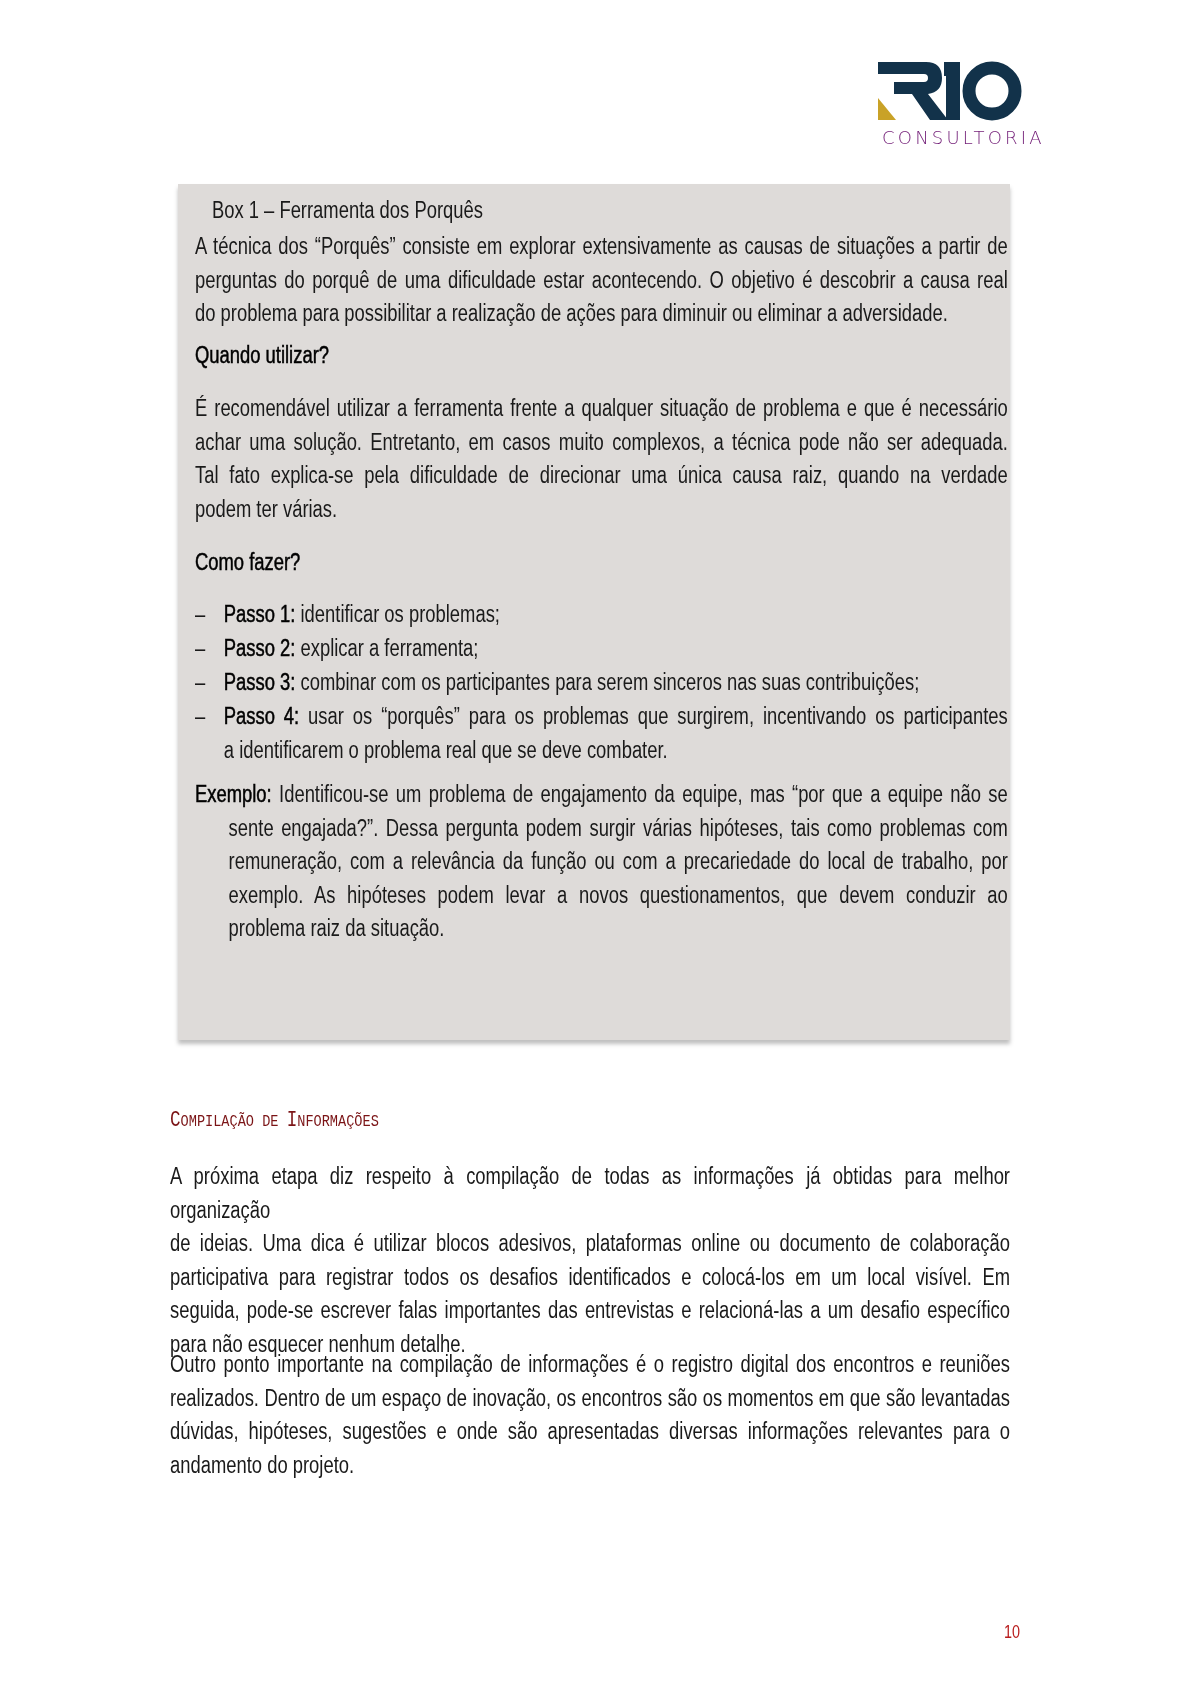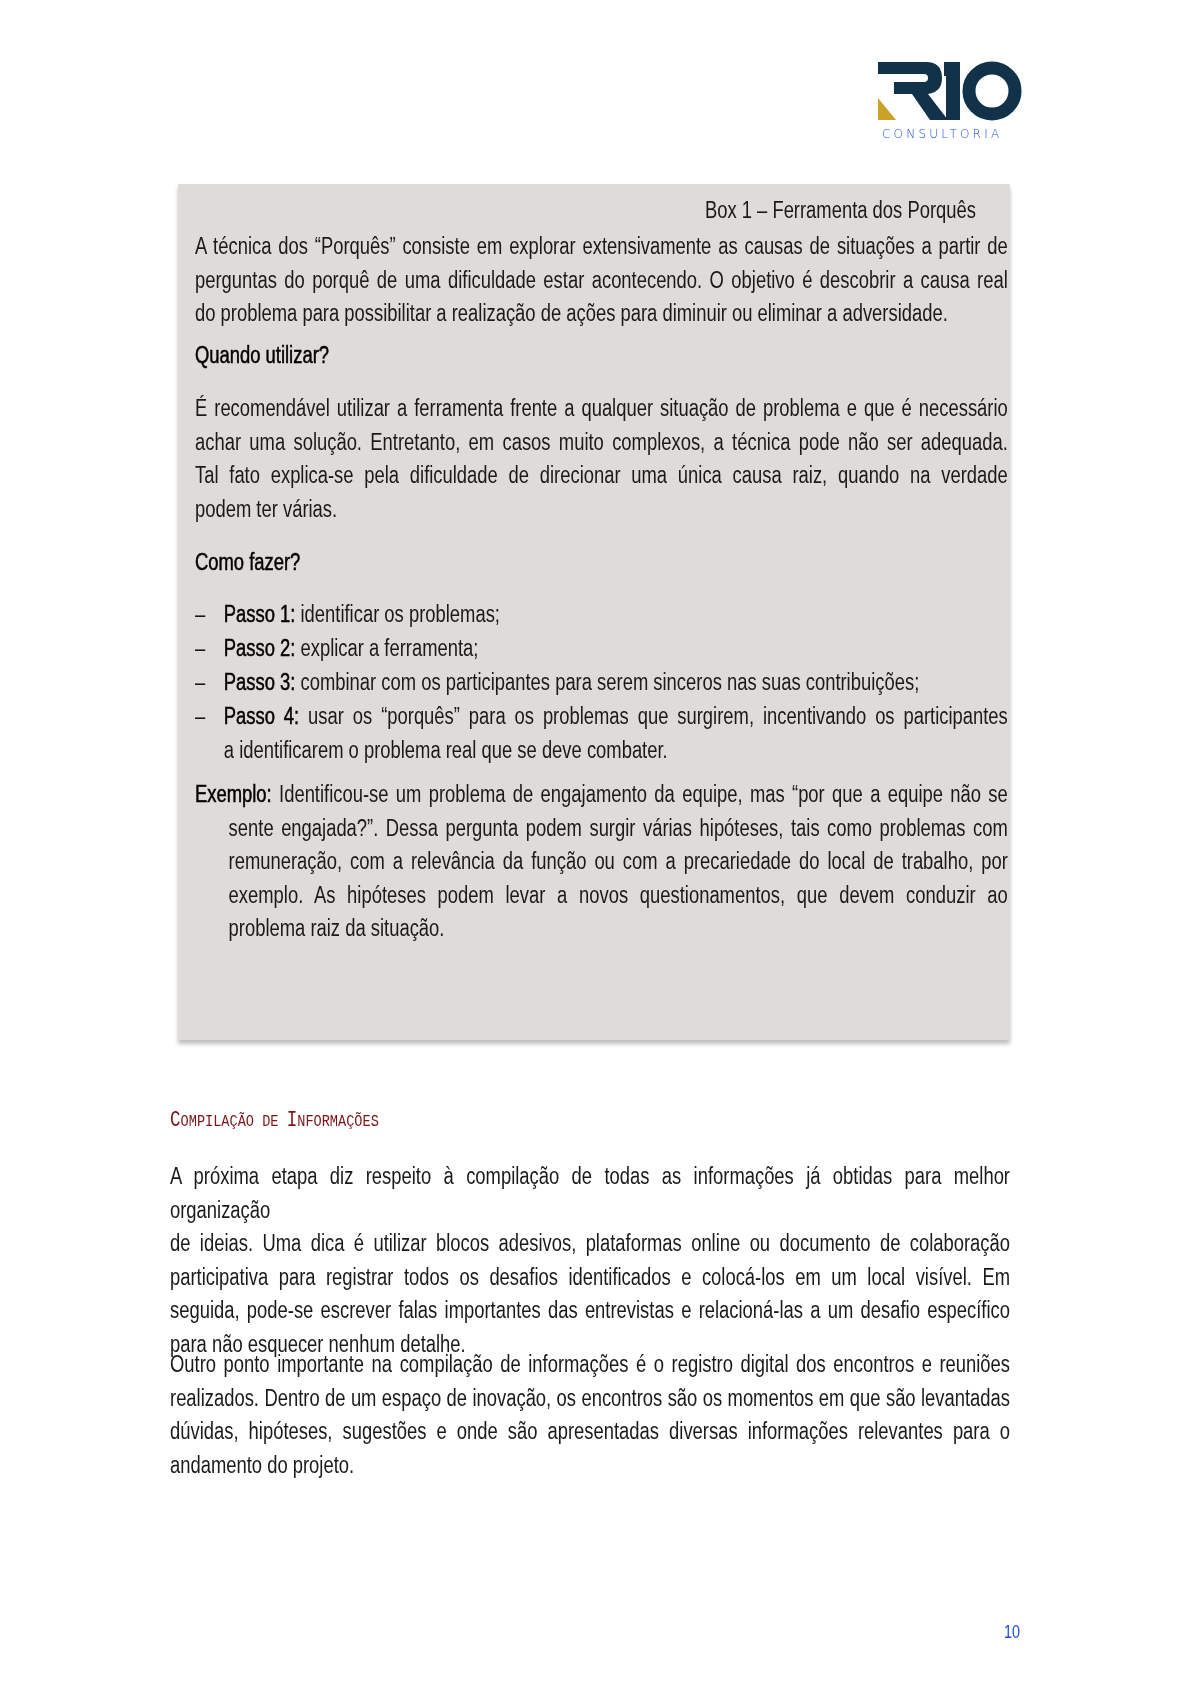--- a/index.html
+++ b/index.html
@@ -5,48 +5,48 @@
   html, body { margin: 0; padding: 0; background: #ffffff; }
   body { width: 1190px; height: 1683px; position: relative; overflow: hidden;
          font-family: "Liberation Sans", sans-serif; color: #1a1a1a; }
 
   
   .cond { transform-origin: 0 0; transform: scaleX(0.80); }
 
   
   .logo { position: absolute; left: 874px; top: 60px; width: 150px; height: 86px; }
   .logo-mark { position: absolute; left: 0; top: 0; width: 150px; height: 62px; }
-  .logo-sub { position: absolute; left: 8px; top: 67px; font-size: 12px; letter-spacing: 3.2px;
-              color: #1d4ed8; font-family: "DejaVu Sans", sans-serif; font-weight: 300; }
+  .logo-sub { position: absolute; left: 8px; top: 67px; font-size: 18px; letter-spacing: 3.2px;
+              color: #701a75; font-family: "DejaVu Sans", sans-serif; font-weight: 300; }
 
   
   .box { position: absolute; left: 178px; top: 184px; width: 832px; height: 856px;
          background: #dedbd9; box-shadow: 0 4px 4px rgba(0,0,0,0.25); }
   .box-inner { position: absolute; left: 17px; top: 0; width: 1000px; }
 
   .txt { font-size: 23px; line-height: 33.5px; color: #1a1a1a; white-space: nowrap; }
-  .box-title { position: absolute; left: 0; top: 10px; width: 832px; text-align: right; font-size: 23px; }
+  .box-title { position: absolute; left: 0; top: 10px; width: 832px; text-align: left; font-size: 23px; }
   .box-title span { display: inline-block; transform: scaleX(0.80); }
 
   .block { position: absolute; }
   .jline { display: block; text-align: justify; text-align-last: justify; white-space: normal; }
   .lastline { display: block; white-space: nowrap; }
 
   .bold { font-weight: normal; color: #000; -webkit-text-stroke: 0.5px #000; }
 
   .step { position: absolute; left: 0; }
   .dash { position: absolute; left: 0; }
   .steptext { position: absolute; left: 36px; }
 
   .section-heading { position: absolute; left: 170px; top: 1108px; color: #7b1416;
                      font-size: 22px; white-space: nowrap; font-family: Liberation Mono, monospace; }
   .section-heading .big { font-size: 22px; }
   .section-heading .small { font-size: 17px; }
 
-  .page-number { position: absolute; left: 1004px; top: 1622px; font-size: 18px; color: #1d4ed8;
+  .page-number { position: absolute; left: 1004px; top: 1622px; font-size: 18px; color: #b91c1c;
                  white-space: nowrap; }
 </style>
 </head>
 <body>
 
 <div class="logo">
   <svg class="logo-mark" viewBox="0 0 150 62" xmlns="http://www.w3.org/2000/svg">
 
     <path d="M4 2 H52 Q68 2 68 18 Q68 32 54 34 L74 60 H56 L38 34 H20 V22 H50 Q54 22 54 18 Q54 14 50 14 H4 Z" fill="#12324a"></path>
 

